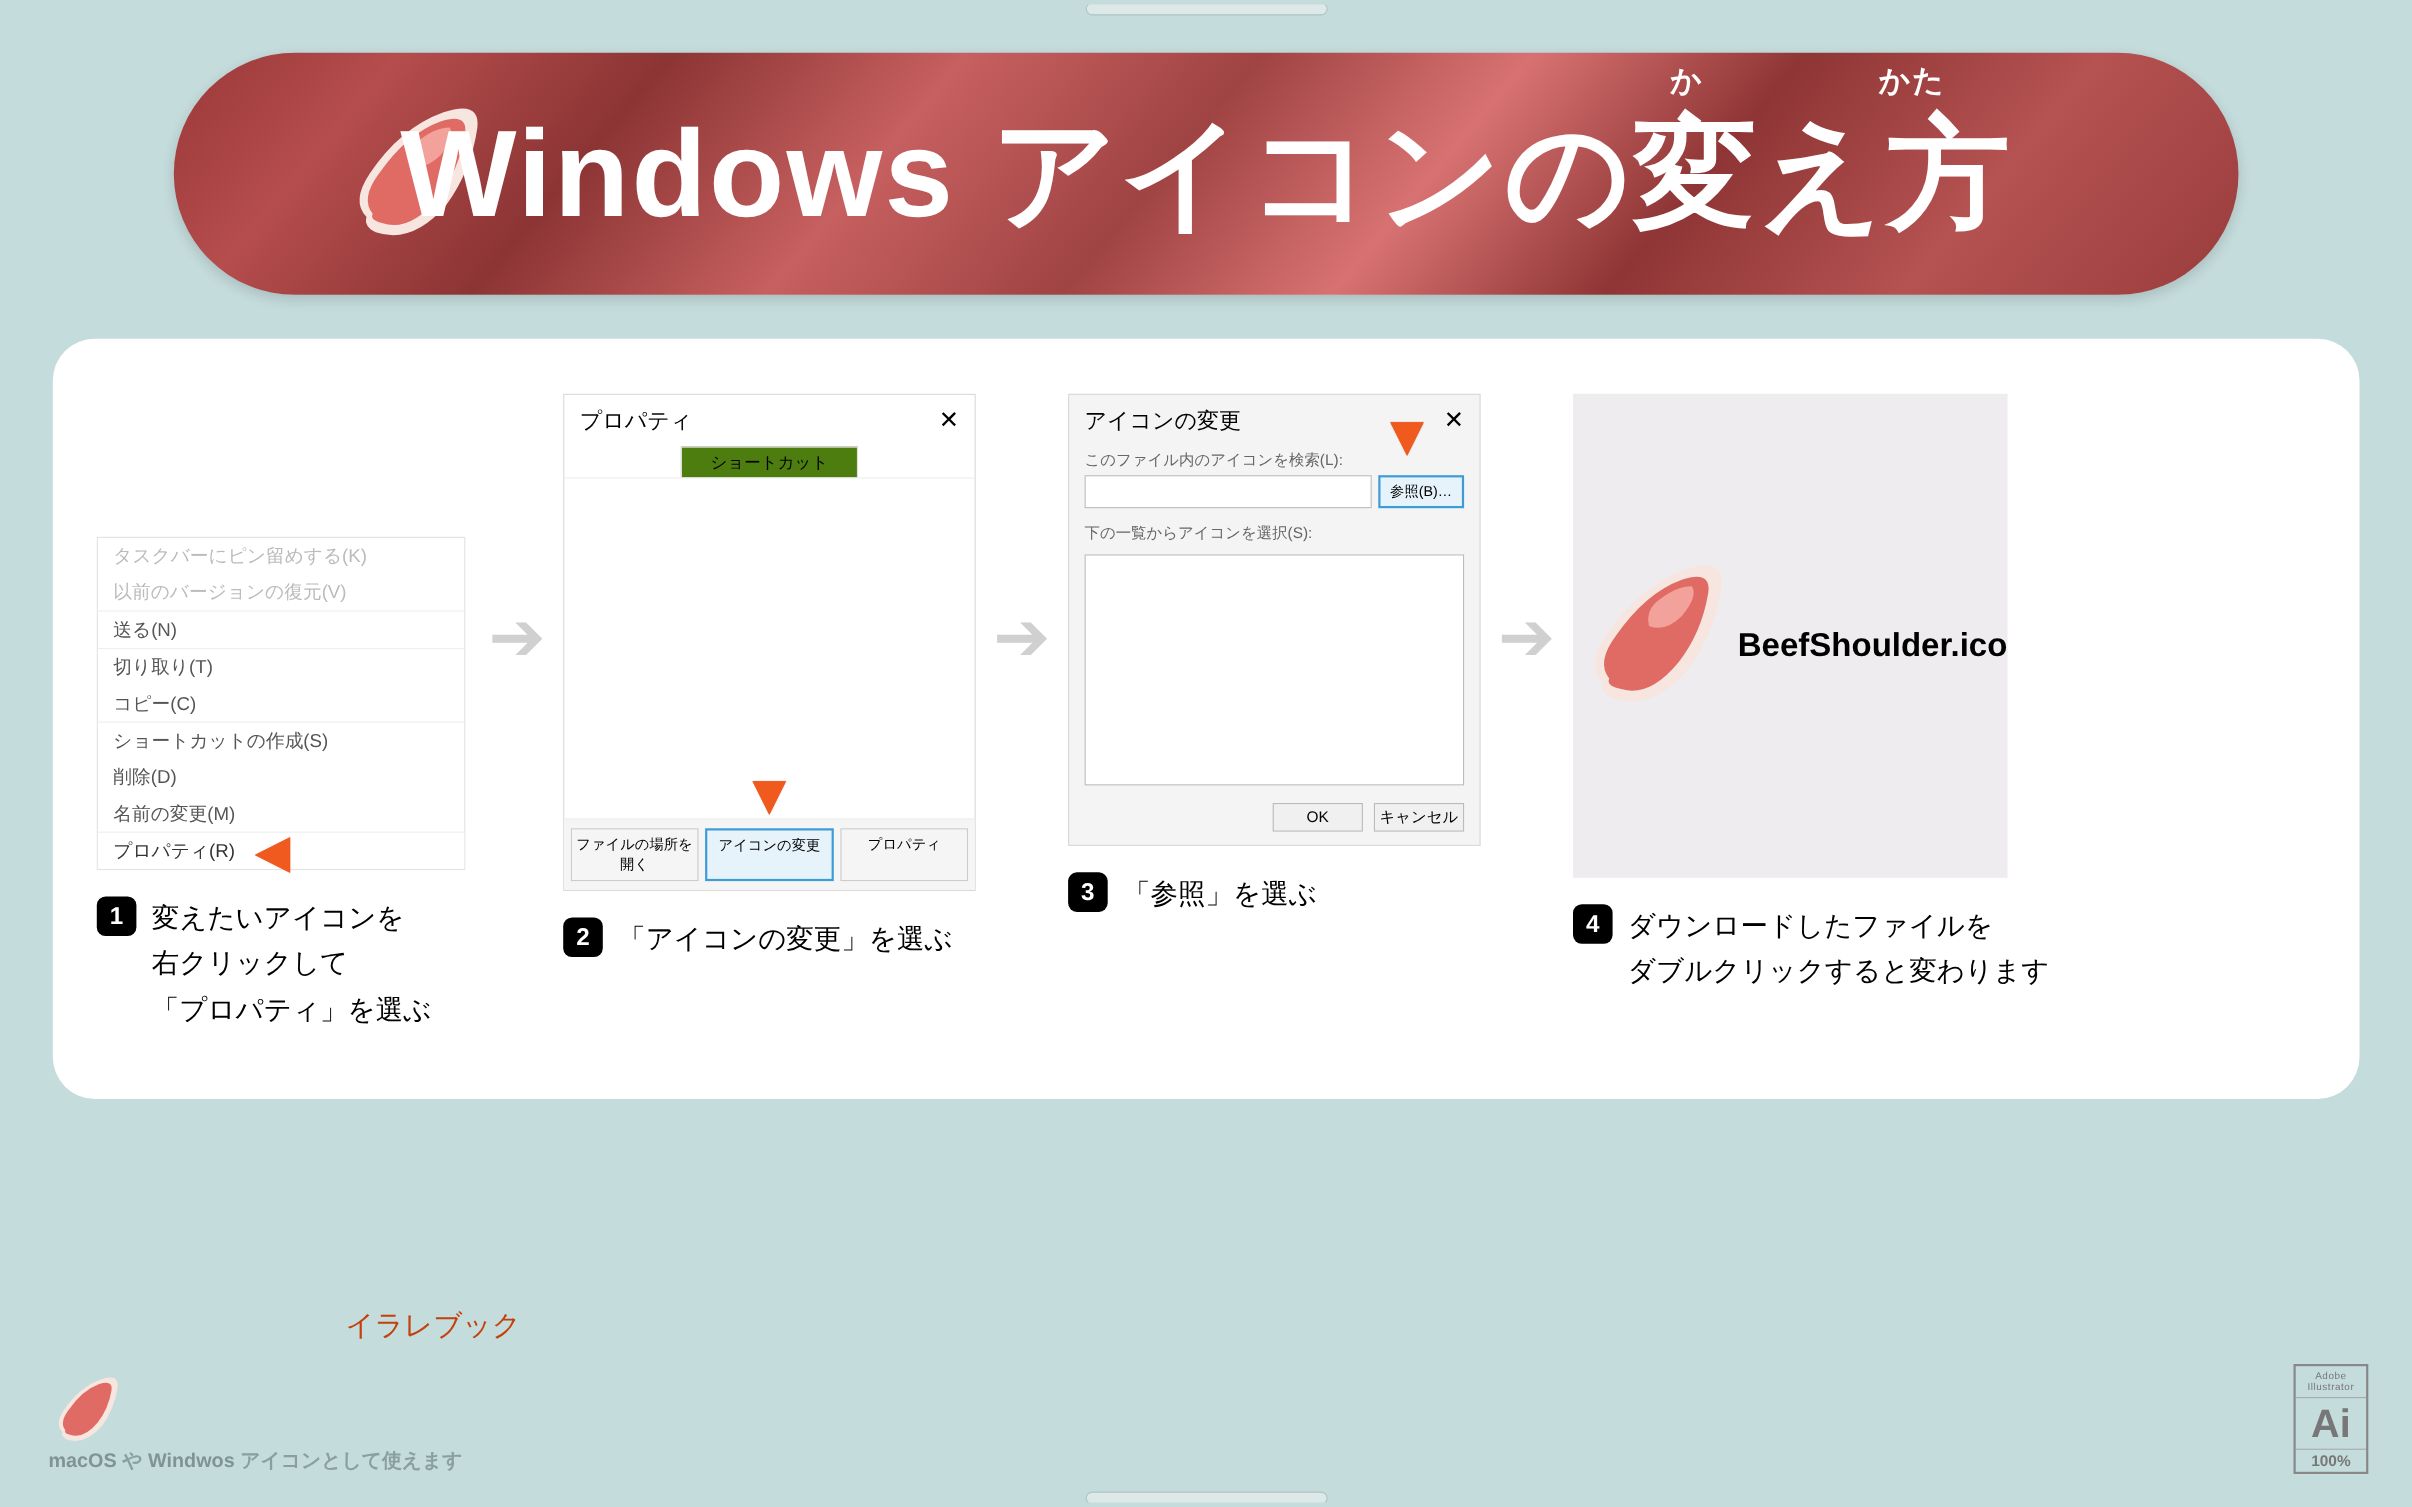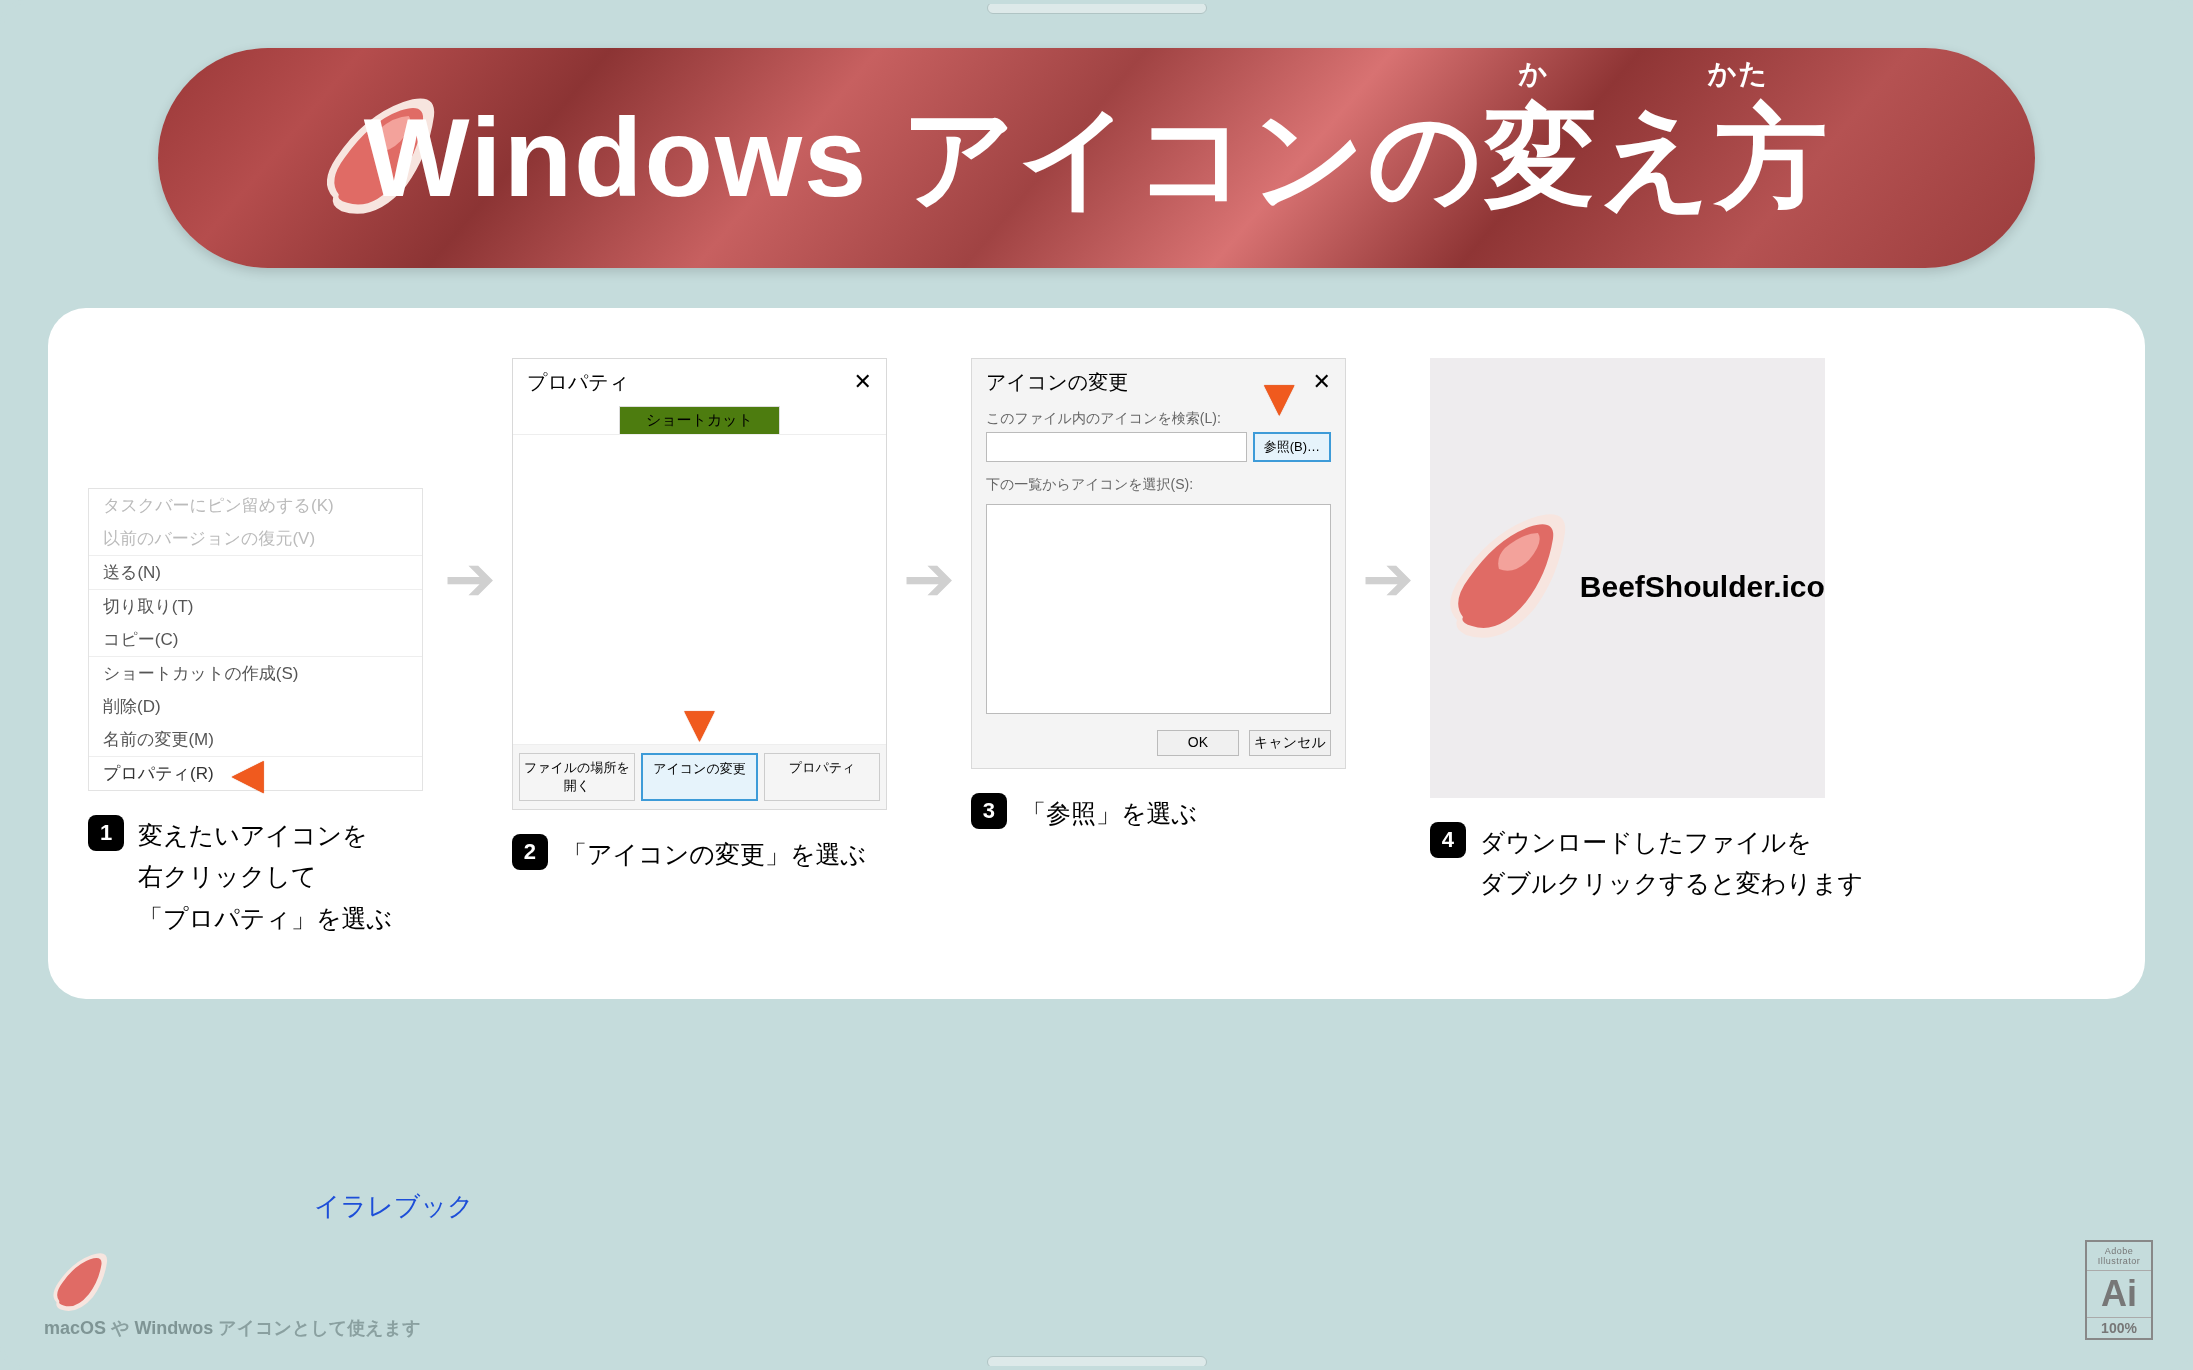--- a/index.html
+++ b/index.html
@@ -273,21 +273,21 @@
   font-family: "Helvetica Neue", Arial, sans-serif;
 }
 
 .footer {
   position: absolute;
   left: 40px;
   bottom: 26px;
   color: #8aa0a0;
 }
 .footer-brand {
-  color: #1d4ed8;
+  color: #c2410c;
   font-size: 26px;
   margin-left: 270px;
   margin-bottom: 24px;
   display:block;
 }
 .footer-meat { width: 70px; margin-bottom: -6px; }
 .footer-note { font-size: 18px; font-weight: 600; }
 .footer-note b { color: #7f9595; text-align: right; }
 
 .ai-badge {

